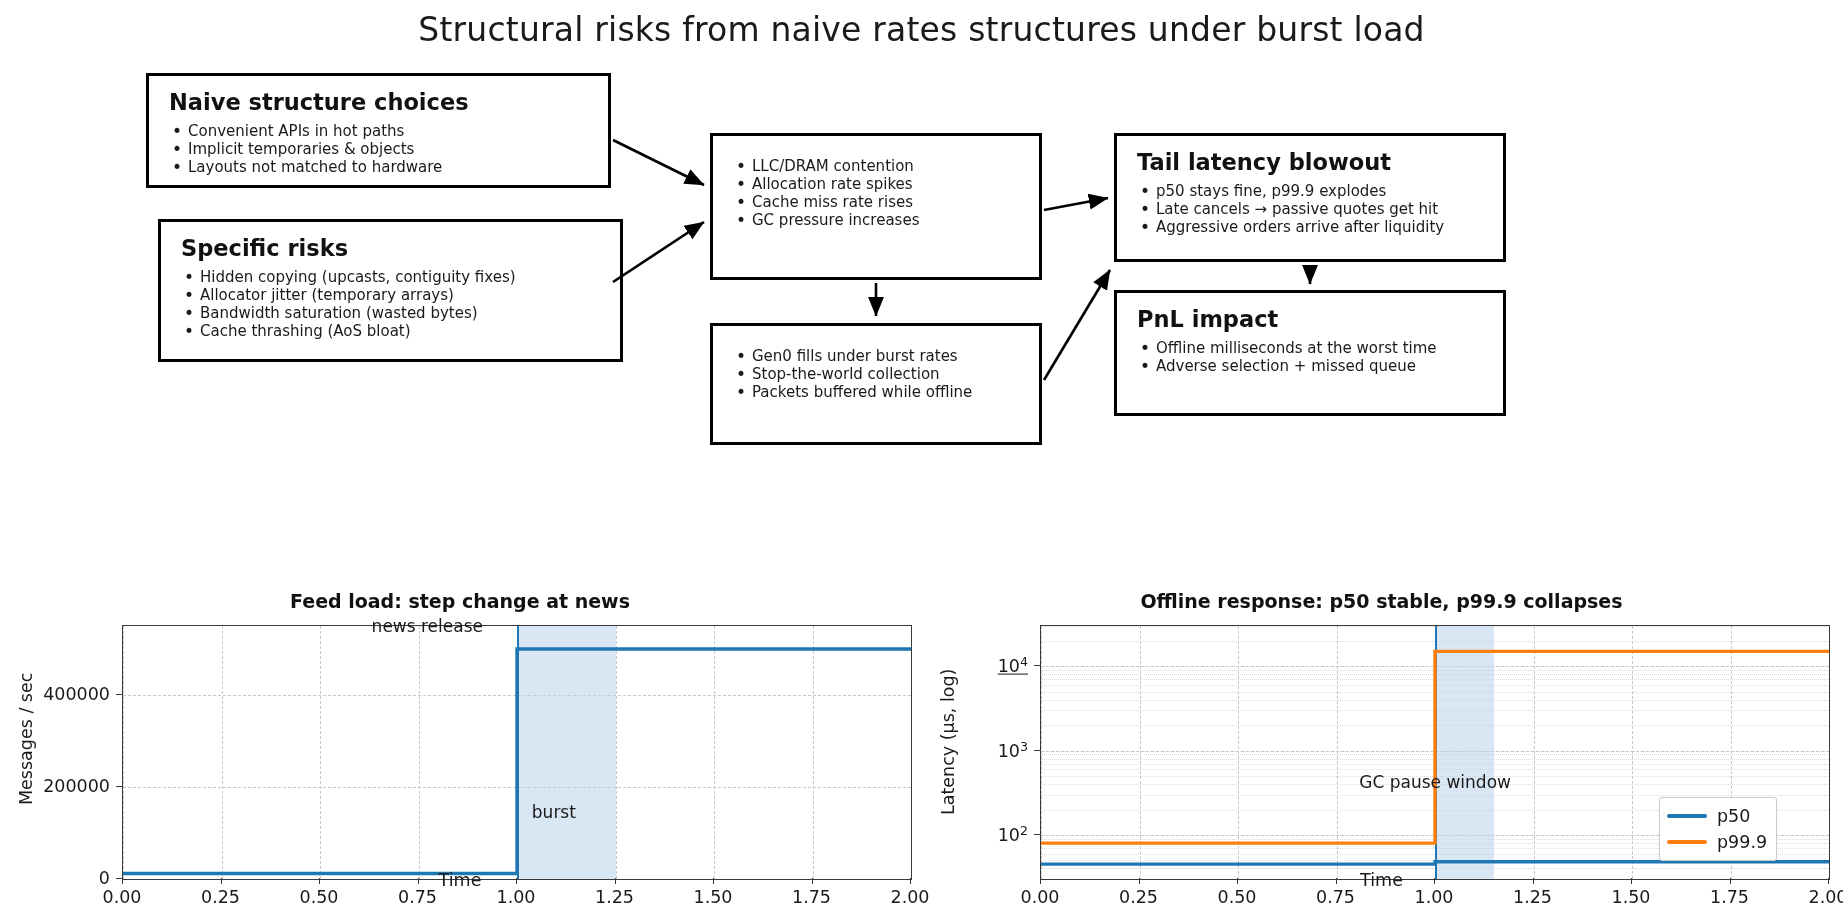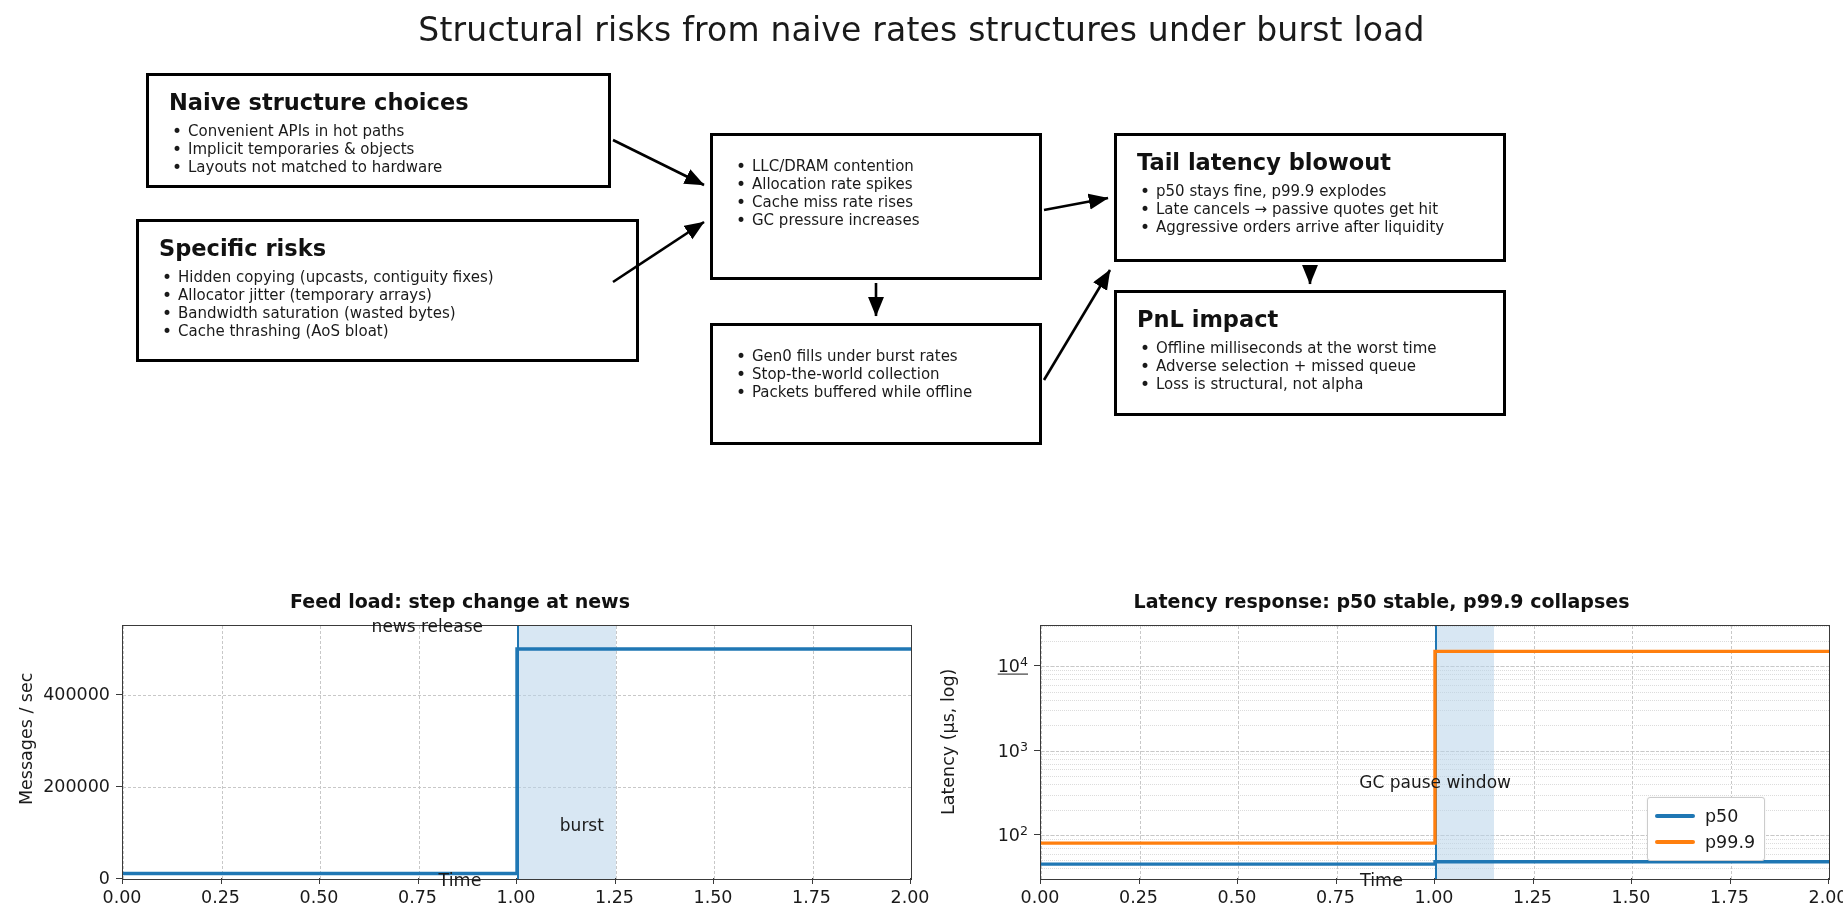--- a/index.html
+++ b/index.html
@@ -14,21 +14,21 @@
   
   .box{position:absolute;border:3px solid #000;background:#fff;box-sizing:border-box;}
   .box h3{margin:0;font-size:22.5px;font-weight:700;color:#111;line-height:1.1;}
   .box ul{margin:7px 0 0 0;padding:0;list-style:none;}
   .box li{font-size:15px;line-height:1.20;color:#1a1a1a;
           padding-left:19px;position:relative;white-space:nowrap;}
   .box li:before{content:"\2022";position:absolute;left:3px;top:-1px;font-size:17px;}
   .pad{padding:14px 18px 10px 20px;}
 
   #box-naive{left:146px;top:73px;width:465px;height:115px;}
-  #box-specific{left:136px;top:219px;width:503px;height:143px;}
+  #box-specific{left:158px;top:219px;width:465px;height:143px;}
   #box-memory{left:710px;top:133px;width:332px;height:147px;}
   #box-gc{left:710px;top:323px;width:332px;height:122px;}
   #box-tail{left:1114px;top:133px;width:392px;height:129px;}
   #box-pnl{left:1114px;top:290px;width:392px;height:126px;}
 
   
   #flow-arrows{position:absolute;left:0;top:0;width:1843px;height:470px;}
 
   
   .chart{position:absolute;}
@@ -40,21 +40,21 @@
   .band{position:absolute;top:0;height:100%;background:#b8d4ea;opacity:.55;}
   .vline{position:absolute;top:0;height:100%;border-left:2px solid #1f77b4;}
   .xtick{position:absolute;font-size:17.5px;color:#1a1a1a;transform:translateX(-50%);}
   .ytick{position:absolute;font-size:17.5px;color:#1a1a1a;transform:translateY(-50%);text-align:right;}
   .tickmark-x{position:absolute;width:1px;height:6px;background:#3a3a3a;}
   .tickmark-y{position:absolute;height:1px;width:6px;background:#3a3a3a;}
   .axlabel{position:absolute;font-size:17.5px;color:#1a1a1a;}
   .ylabel{transform-origin:0 0;transform:rotate(-90deg);white-space:nowrap;}
   .annot{position:absolute;font-size:17px;color:#1a1a1a;white-space:nowrap;}
   .legend{position:absolute;border:1px solid #cccccc;background:#fff;
-          border-radius:3px;padding:5px 9px 5px 7px;box-shadow:0 0 2px rgba(0,0,0,.08);}
+          border-radius:3px;padding:5px 9px 5px 7px;box-shadow:0 0 2px rgba(0,0,0,.08);margin-left:12px;}
   .legend .row{display:flex;align-items:center;height:26px;}
   .legend .swatch{width:40px;height:4px;border-radius:2px;margin-right:10px;}
   .legend .lt{font-size:17.5px;color:#1a1a1a;}
   sup{font-size:.72em;}
 </style>
 </head>
 <body>
 
 <div class="page">
 
@@ -114,21 +114,20 @@
       </ul>
     </div>
   </div>
 
   <div class="box" id="box-pnl">
     <div class="pad">
       <h3>PnL impact</h3>
       <ul>
         <li>Offline milliseconds at the worst time</li>
         <li>Adverse selection + missed queue</li>
-        <li>Loss is structural, not alpha</li>
       </ul>
     </div>
   </div>
 
   <svg id="flow-arrows" viewBox="0 0 1843 470">
     <defs>
       <marker id="ah" markerWidth="9" markerHeight="9" refX="7.4" refY="3.1" orient="auto" markerUnits="strokeWidth">
         <path d="M0,0 L7.6,3.1 L0,6.2 z" fill="#000"></path>
       </marker>
     </defs>
@@ -191,25 +190,25 @@
         <div class="tickmark-y" style="left: 116px; top: 288px;"></div>
         <div class="ytick" style="left: 0px; width: 110px; top: 288px;">0</div>
         <div class="tickmark-y" style="left: 116px; top: 196px;"></div>
         <div class="ytick" style="left: 0px; width: 110px; top: 196px;">200000</div>
         <div class="tickmark-y" style="left: 116px; top: 104px;"></div>
         <div class="ytick" style="left: 0px; width: 110px; top: 104px;">400000</div>
       </div>
 
     <div class="axlabel" style="left:0;top:280px;width:920px;text-align:center;">Time</div>
   <div class="annot" style="left: 483px; top: 26px; transform: translateX(-100%);">news release</div>
-      <div class="annot" style="left: 531.82px; top: 225px; margin-left: 28px;">burst</div>
+      <div class="annot" style="left: 531.82px; top: 212px;">burst</div>
     </div>
 
   <div class="chart" id="chart-lat" style="left:920px;top:590px;width:923px;height:325px;">
-    <div class="ct" style="top:0px;">Latency response: p50 stable, p99.9 collapses</div>
+    <div class="ct" style="top:0px;">Offline response: p50 stable, p99.9 collapses</div>
 
     <div class="axlabel ylabel" style="left:18px;top:225px;">Latency (µs, log)</div>
 
     <div class="plot" id="plot-lat" style="left:120px;top:35px;width:790px;height:255px;">
         <div class="glm" style="top: 253px;"></div>
         <div class="glm" style="top: 242.463px;"></div>
         <div class="glm" style="top: 234.291px;"></div>
         <div class="glm" style="top: 227.613px;"></div>
         <div class="glm" style="top: 221.967px;"></div>
         <div class="glm" style="top: 217.077px;"></div>

